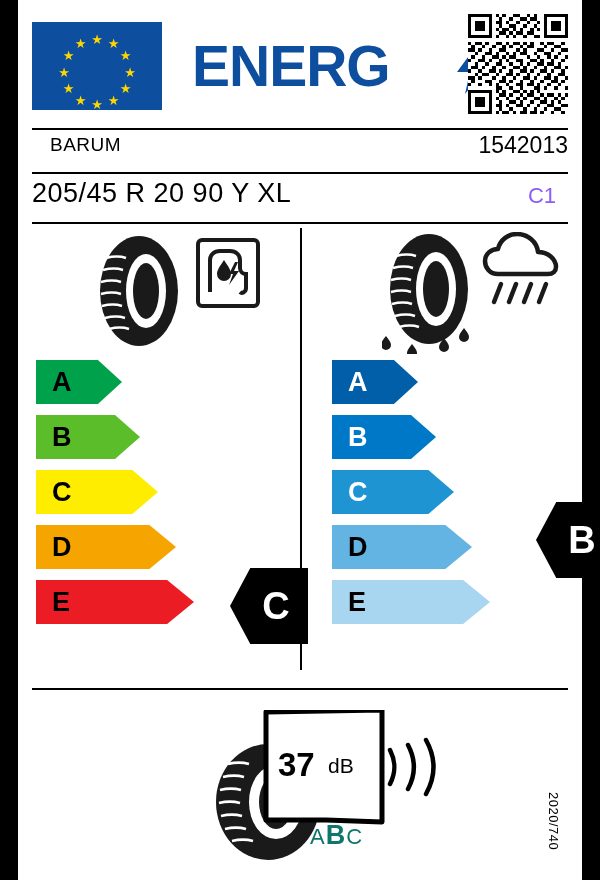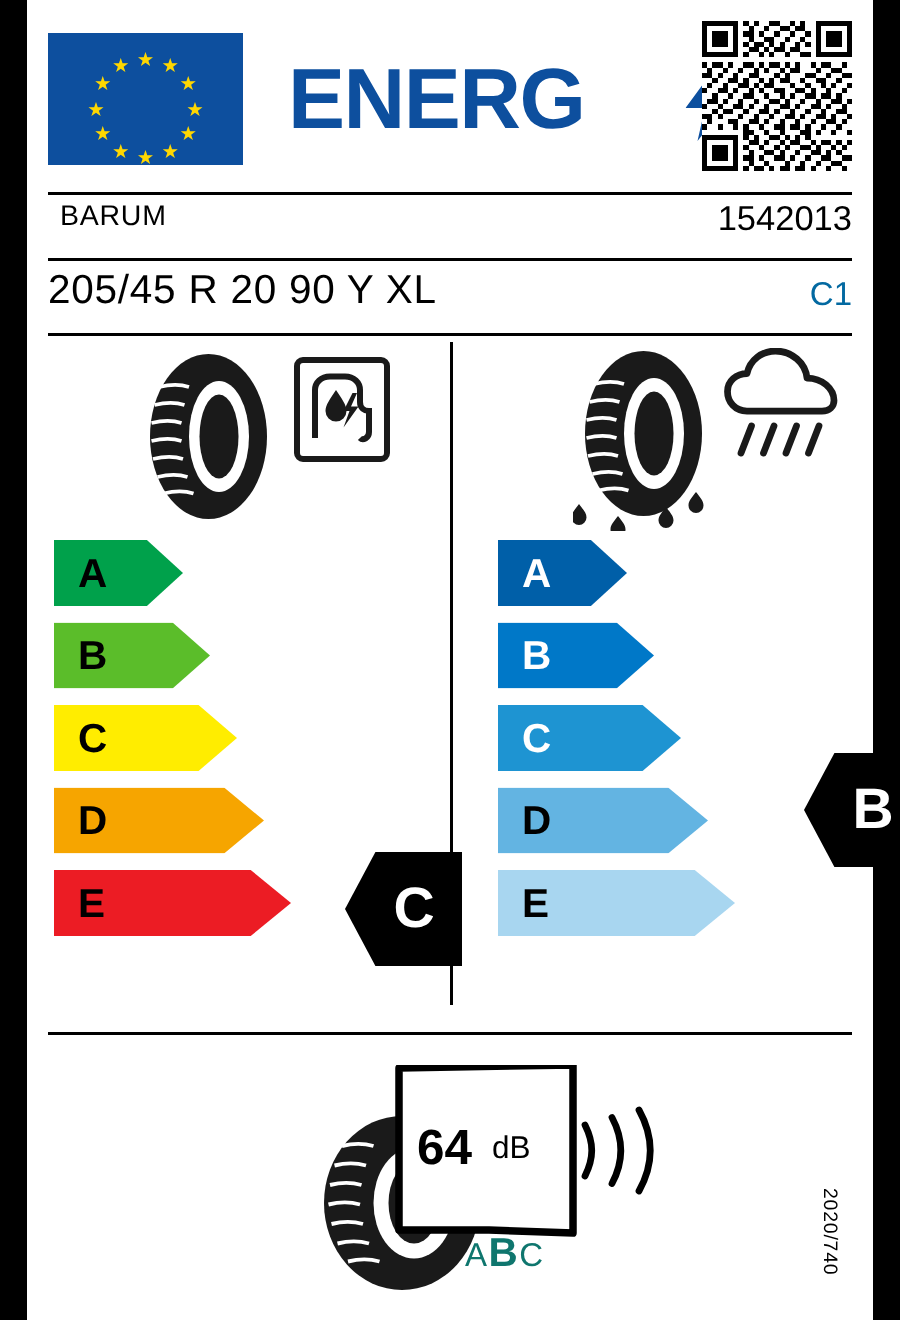--- a/index.html
+++ b/index.html
@@ -99,21 +99,21 @@
   }
   .brand-row {
     position: absolute;
     left: 14px;
     top: 132px;
     width: 536px;
     height: 36px;
   }
   .brand-name {
     position: absolute;
-    left: 8px;
+    left: 18px;
     top: 2px;
     font-size: 19px;
     color: #000;
     letter-spacing: 0.5px;
   }
   .brand-code {
     position: absolute;
     right: 0;
     top: 0;
     font-size: 23px;
@@ -131,24 +131,24 @@
   .tyre-size {
     position: absolute;
     left: 0;
     top: 0;
     font-size: 27px;
     color: #000;
     letter-spacing: 0.5px;
   }
   .class-code {
     position: absolute;
-    right: 0;
+    right: 12px;
     top: 5px;
     font-size: 22px;
-    color: #0369a1;
+    color: #8b5cf6;
   }
 
   
   .main {
     position: absolute;
     left: 14px;
     top: 228px;
     width: 536px;
     height: 450px;
   }
@@ -711,21 +711,21 @@
       </svg>
 
       <svg width="58" height="66" viewBox="0 0 58 66" style="position:absolute; left:352px; top:34px;">
         <g fill="none" stroke="#000000" stroke-width="4.5" stroke-linecap="round">
           <path d="M6 16 C 12 28, 12 38, 6 50"></path>
           <path d="M24 11 C 32 26, 32 40, 24 55"></path>
           <path d="M42 6 C 52 24, 52 42, 42 60"></path>
         </g>
       </svg>
 
-      <div class="noise-db">64</div>
+      <div class="noise-db">37</div>
       <div class="noise-unit">dB</div>
       <div class="noise-class"><span>A</span><b>B</b><span>C</span></div>
     </div>
 
     <div class="ref-wrap">
       <div class="ref-text">2020/740</div>
     </div>
 
   </div>
 </div>

